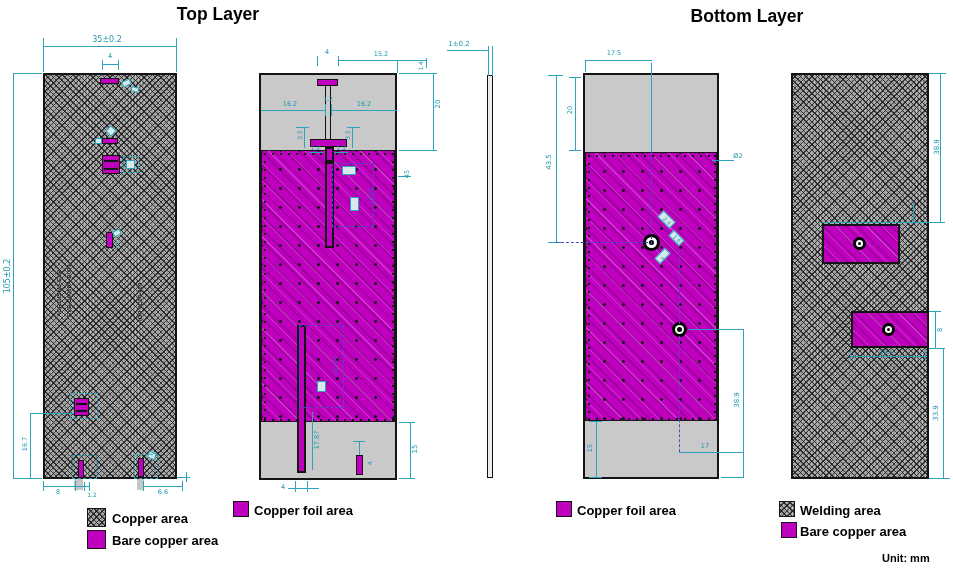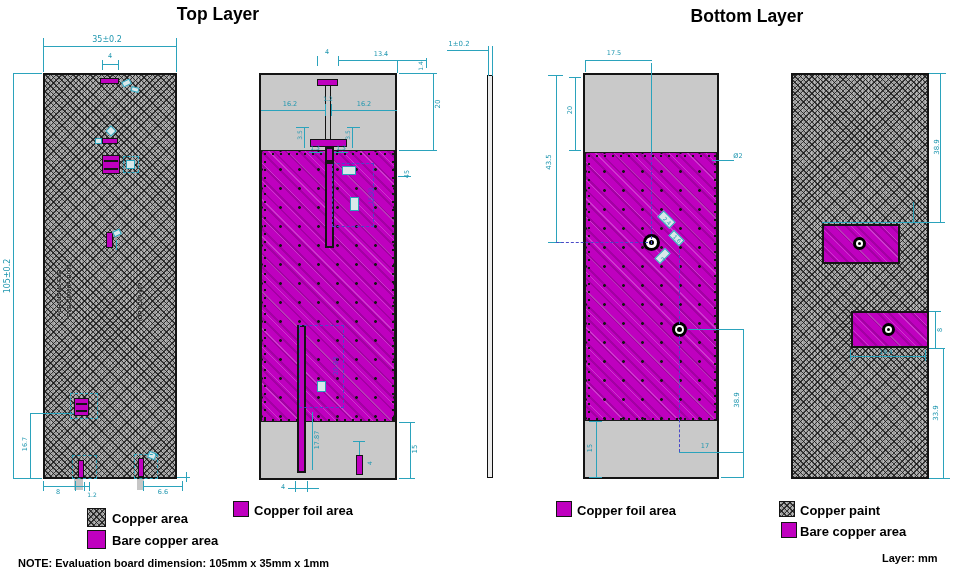--- a/index.html
+++ b/index.html
@@ -229,21 +229,21 @@
       <div style="position: absolute; left: 929px; top: 478px; width: 21px; height: 1px; background: rgb(43, 163, 188);"></div>
     </div>
   <div id="dim-labels" class="abs" style="left:0;top:0;width:944px;height:577px;pointer-events:none">
       <div class="dlb" style="left: 107px; top: 39px; font-size: 8px; color: rgb(30, 150, 175); transform: translate(-50%, -50%) rotate(0deg);">35±0.2</div>
       <div class="dlb" style="left: 7px; top: 276px; font-size: 8px; color: rgb(30, 150, 175); transform: translate(-50%, -50%) rotate(-90deg);">105±0.2</div>
       <div class="dlb" style="left: 110px; top: 56px; font-size: 6.5px; color: rgb(30, 150, 175); transform: translate(-50%, -50%) rotate(0deg);">4</div>
       <div class="dlb" style="left: 25px; top: 444px; font-size: 6.5px; color: rgb(30, 150, 175); transform: translate(-50%, -50%) rotate(-90deg);">16.7</div>
       <div class="dlb" style="left: 58px; top: 492px; font-size: 6.5px; color: rgb(30, 150, 175); transform: translate(-50%, -50%) rotate(0deg);">8</div>
       <div class="dlb" style="left: 92px; top: 494px; font-size: 6px; color: rgb(30, 150, 175); transform: translate(-50%, -50%) rotate(0deg);">1.2</div>
       <div class="dlb" style="left: 163px; top: 492px; font-size: 6.5px; color: rgb(30, 150, 175); transform: translate(-50%, -50%) rotate(0deg);">6.6</div>
-      <div class="dlb" style="left: 381px; top: 54px; font-size: 6.5px; color: rgb(30, 150, 175); transform: translate(-50%, -50%) rotate(0deg);">13.4</div>
+      <div class="dlb" style="left: 381px; top: 54px; font-size: 6.5px; color: rgb(30, 150, 175); transform: translate(-50%, -50%) rotate(0deg);">15.2</div>
       <div class="dlb" style="left: 420px; top: 66px; font-size: 6px; color: rgb(30, 150, 175); transform: translate(-50%, -50%) rotate(-90deg);">1.4</div>
       <div class="dlb" style="left: 327px; top: 52px; font-size: 6.5px; color: rgb(30, 150, 175); transform: translate(-50%, -50%) rotate(0deg);">4</div>
       <div class="dlb" style="left: 290px; top: 104px; font-size: 6.5px; color: rgb(30, 150, 175); transform: translate(-50%, -50%) rotate(0deg);">16.2</div>
       <div class="dlb" style="left: 328px; top: 98px; font-size: 6px; color: rgb(30, 150, 175); transform: translate(-50%, -50%) rotate(0deg);">1.2</div>
       <div class="dlb" style="left: 364px; top: 104px; font-size: 6.5px; color: rgb(30, 150, 175); transform: translate(-50%, -50%) rotate(0deg);">16.2</div>
       <div class="dlb" style="left: 438px; top: 104px; font-size: 7px; color: rgb(30, 150, 175); transform: translate(-50%, -50%) rotate(-90deg);">20</div>
       <div class="dlb" style="left: 299px; top: 135px; font-size: 6px; color: rgb(30, 150, 175); transform: translate(-50%, -50%) rotate(-90deg);">3.5</div>
       <div class="dlb" style="left: 347px; top: 135px; font-size: 6px; color: rgb(30, 150, 175); transform: translate(-50%, -50%) rotate(-90deg);">3.5</div>
       <div class="dlb" style="left: 315px; top: 147px; font-size: 6px; color: rgb(30, 150, 175); transform: translate(-50%, -50%) rotate(0deg);">1.3</div>
       <div class="dlb" style="left: 341px; top: 147px; font-size: 6px; color: rgb(30, 150, 175); transform: translate(-50%, -50%) rotate(0deg);">1.3</div>
@@ -276,20 +276,19 @@
   <div class="sw swc" style="left:87px;top:530px;width:19px;height:19px"></div>
   <div class="legend-label" style="left:112px;top:533px">Bare copper area</div>
 
   <div class="sw swc" style="left:233px;top:501px;width:16px;height:16px"></div>
   <div class="legend-label" style="left:254px;top:503px">Copper foil area</div>
 
   <div class="sw swc" style="left:556px;top:501px;width:16px;height:16px"></div>
   <div class="legend-label" style="left:577px;top:503px">Copper foil area</div>
 
   <div class="sw hatch" style="left:779px;top:501px;width:16px;height:16px"></div>
-  <div class="legend-label" style="left:800px;top:503px">Copper paint</div>
+  <div class="legend-label" style="left:800px;top:503px">Welding area</div>
   <div class="sw swc" style="left:781px;top:522px;width:16px;height:16px"></div>
   <div class="legend-label" style="left:800px;top:524px">Bare copper area</div>
 
-  <div class="note" style="left:18px;top:557px">NOTE: Evaluation board dimension: 105mm x 35mm x 1mm</div>
-  <div class="note" style="left:882px;top:552px">Layer: mm</div>
+  <div class="note" style="left:882px;top:552px">Unit: mm</div>
 
 </div>
 
 </body></html>

